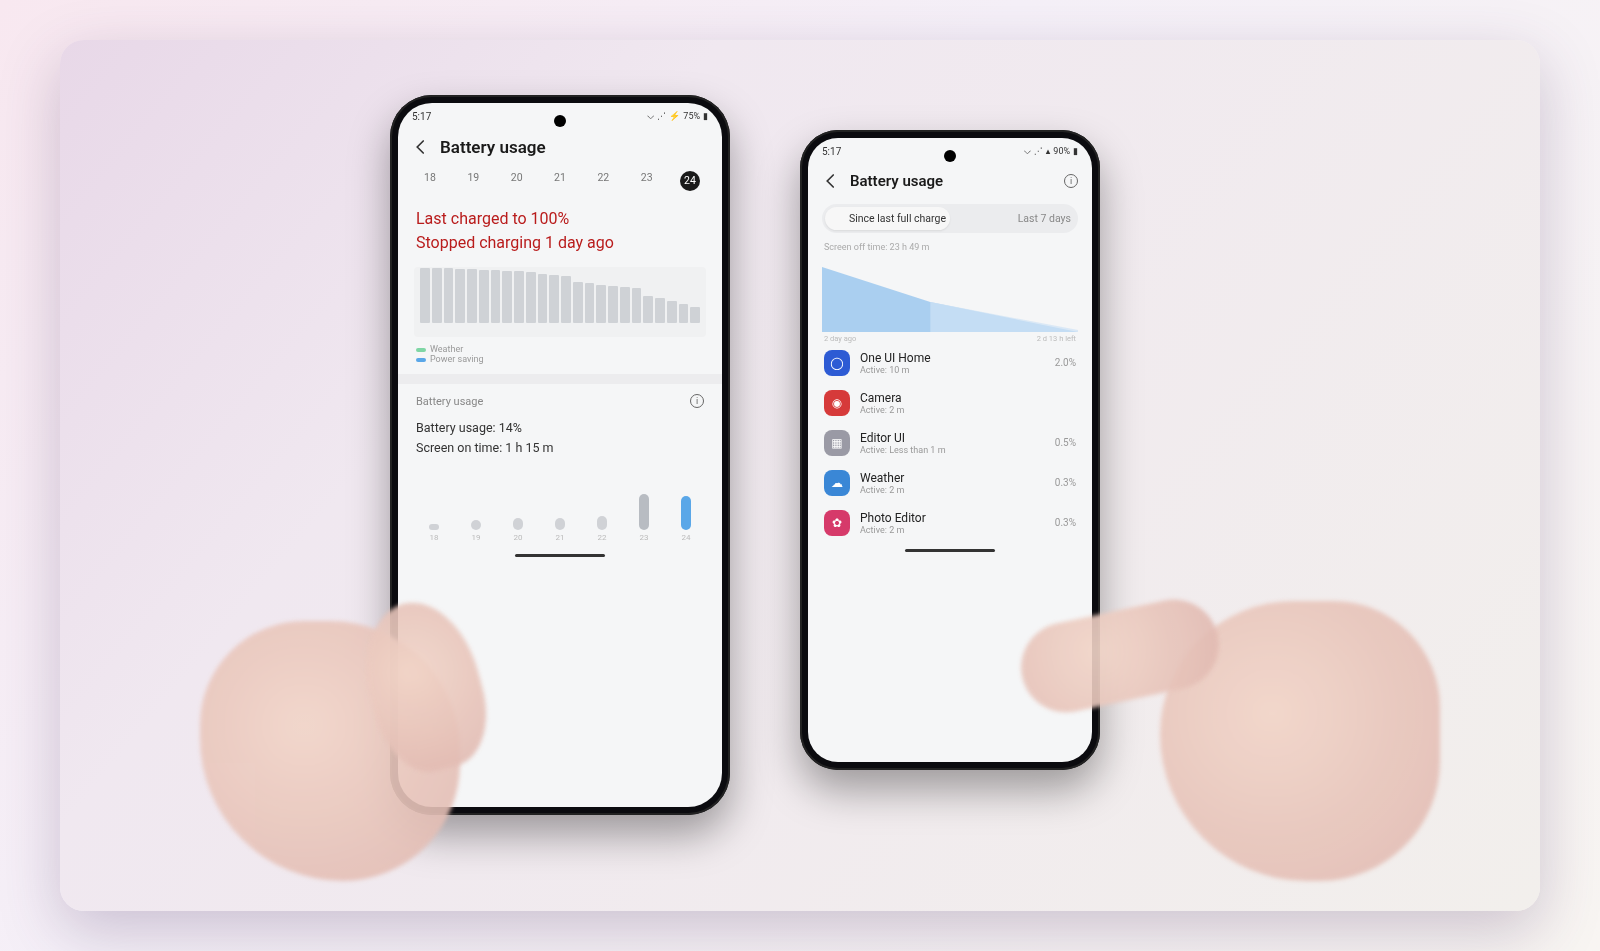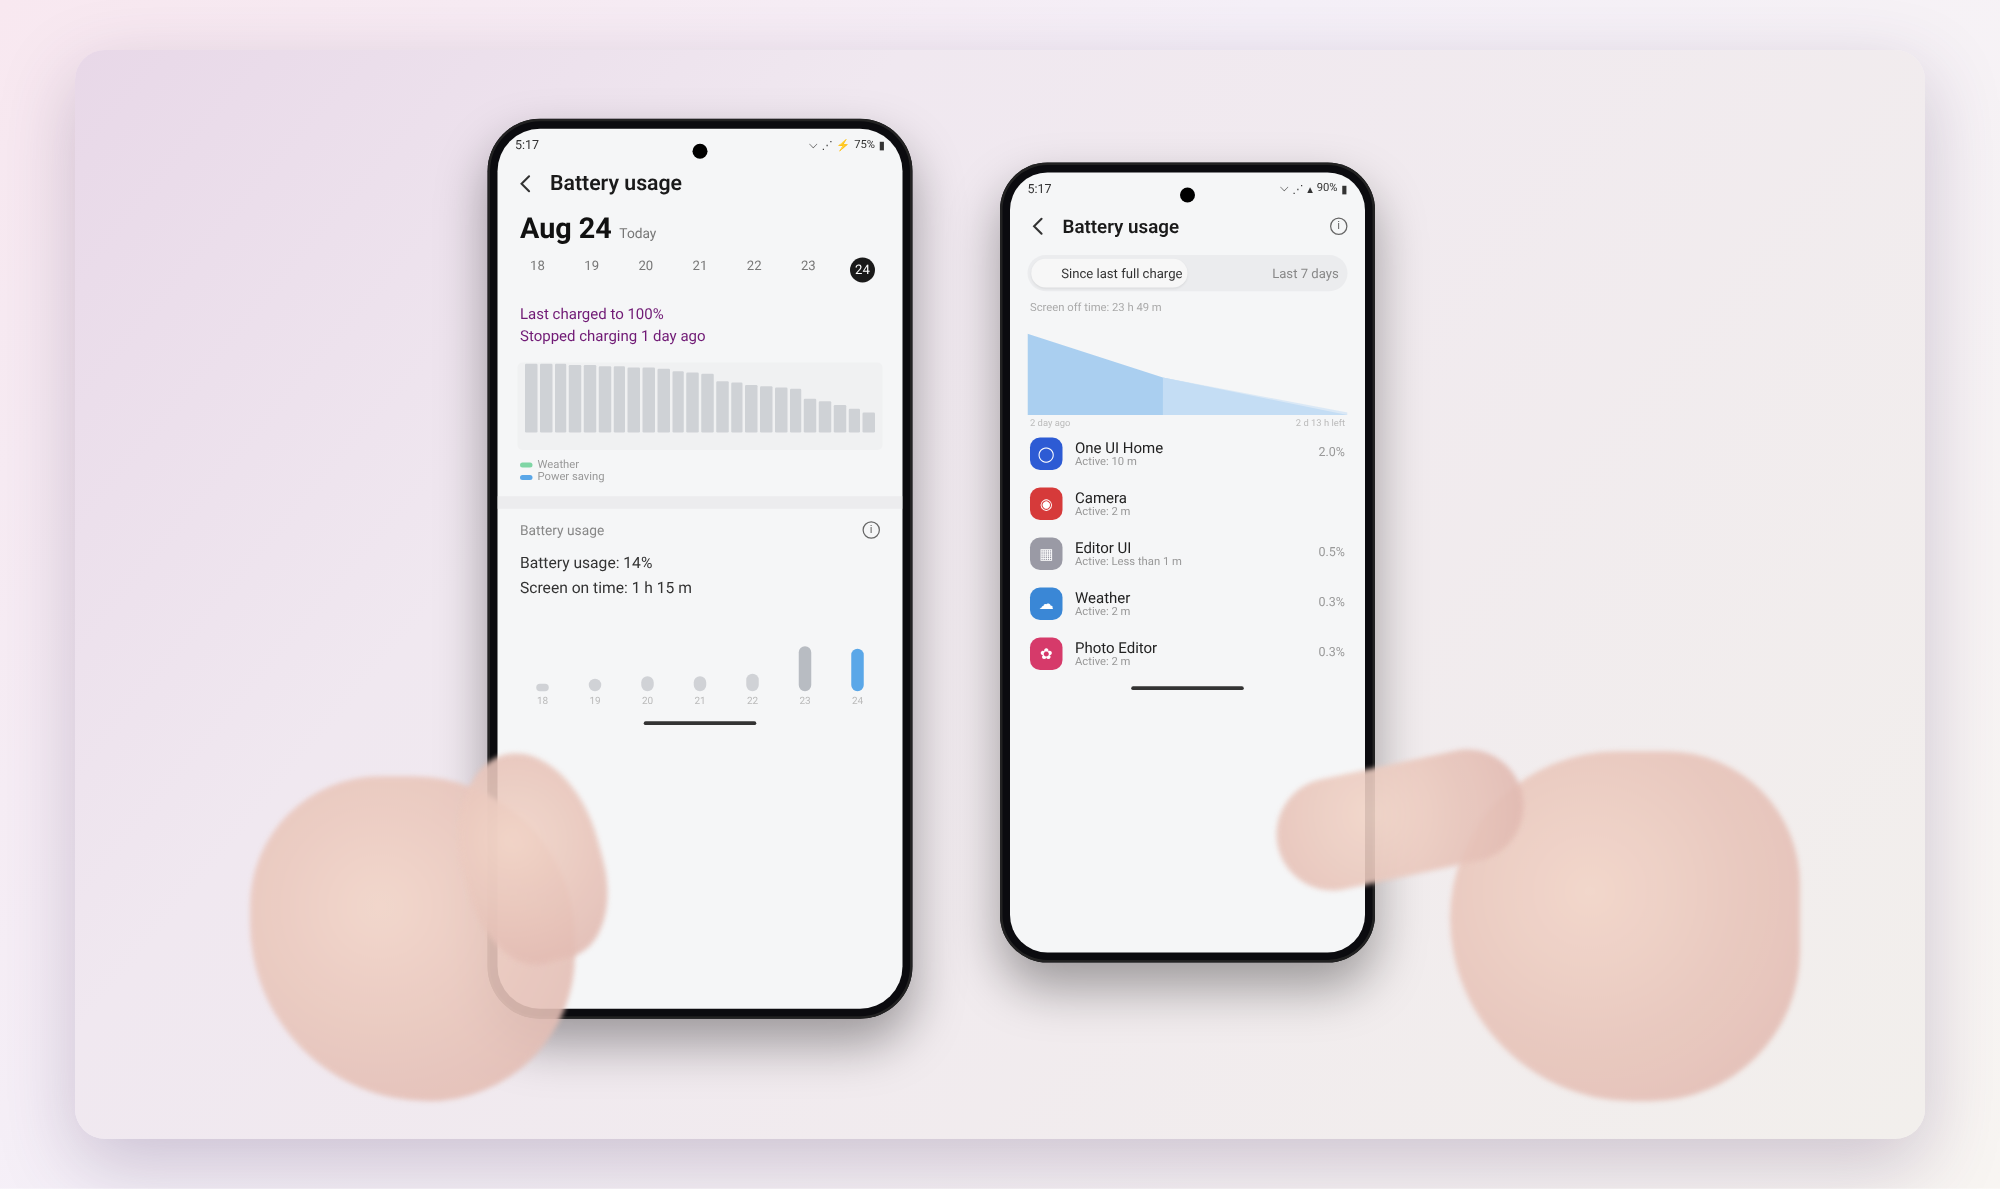--- a/index.html
+++ b/index.html
@@ -58,21 +58,21 @@
   .phone-right .title { font-size:15px; }
 
   
   .date-row { padding: 2px 18px 6px; display:flex; align-items:baseline; gap:6px; }
   .date-big { font-size:23px; font-weight:700; color:#111; }
   .date-today { font-size:11px; color:#777; }
   .day-row { display:flex; justify-content:space-between; padding: 4px 22px 10px; }
   .day-pill { font-size:10.5px; color:#777; width:20px; text-align:center; }
   .day-pill.active { background:#1a1a1a; color:#fff; border-radius:50%; line-height:20px; height:20px; }
 
-  .charge-info { padding: 6px 18px 6px; font-size:12px; color:#701a75; line-height:1.5; }
+  .charge-info { padding: 6px 18px 6px; font-size:16px; color:#b91c1c; line-height:1.5; }
   .mini-chart { margin: 6px 16px 4px; height:70px; background:#f0f1f2; border-radius:4px; display:flex; align-items:flex-end; gap:2px; padding:6px 6px 14px; position:relative; }
   .mini-bar { flex:1; background:#cfd2d6; border-radius:1px; }
   .axis-left { padding: 0 18px; display:flex; justify-content:space-between; font-size:8px; color:#aaa; margin-top:-12px; }
   .legend { padding: 6px 18px 10px; font-size:9px; color:#999; }
   .legend .dot { display:inline-block; width:10px; height:4px; border-radius:2px; margin-right:4px; vertical-align:middle; }
   .divider { height:10px; background:#ececee; }
   .section-hdr { display:flex; justify-content:space-between; align-items:center; padding:10px 18px 6px; font-size:11px; color:#888; }
   .info-circ { width:14px; height:14px; border:1.2px solid #666; border-radius:50%; display:flex; align-items:center; justify-content:center; font-size:9px; color:#666; }
   .usage-text { padding: 4px 18px; font-size:12.5px; color:#333; line-height:1.6; }
   .bottom-chart { margin: 20px 16px 6px; height:60px; display:flex; align-items:flex-end; gap:18px; padding:0 8px; }
@@ -125,24 +125,20 @@
         </span>
       </div>
 
       <div class="header">
         <svg class="back-chevron" viewBox="0 0 24 24">
             <path d="M15 4l-8 8 8 8" stroke="#333" stroke-width="2.2" fill="none" stroke-linecap="round"></path>
           </svg>
         <div class="title">Battery usage</div>
       </div>
 
-      <div class="date-row">
-        <span class="date-big">Aug 24</span>
-        <span class="date-today">Today</span>
-      </div>
 
       <div class="day-row" id="left-days">
           <span class="day-pill">18</span>
           <span class="day-pill">19</span>
           <span class="day-pill">20</span>
           <span class="day-pill">21</span>
           <span class="day-pill">22</span>
           <span class="day-pill">23</span>
           <span class="day-pill active">24</span>
         </div>

